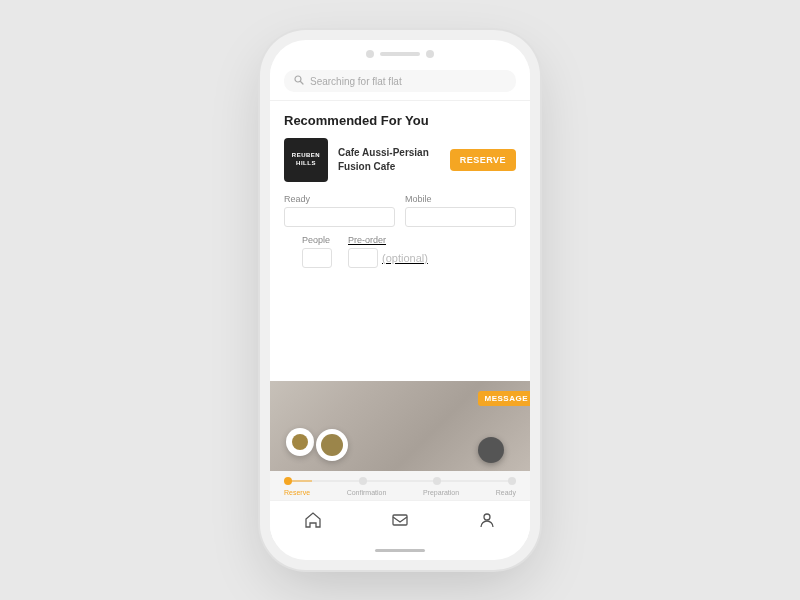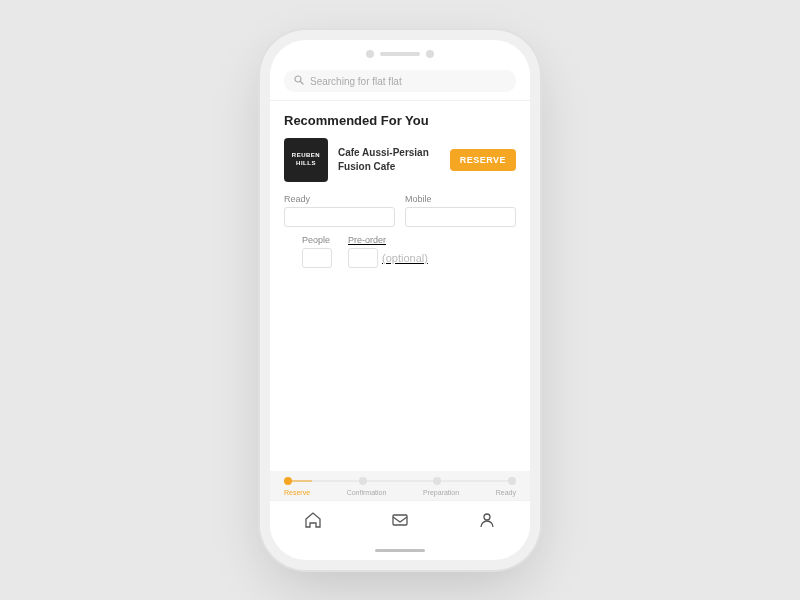--- a/index.html
+++ b/index.html
@@ -433,20 +433,29 @@
           <span class="form-label">Pre-order</span>
           <div class="preorder-row">
             <div class="form-input-small"></div>
             <span class="preorder-optional">(optional)</span>
           </div>
         </div>
       </div>
 
     </div>
 
+    <div class="photo-area">
+      <div class="photo-bg">
+        <span class="kinfolk-text">KINFOLK</span>
+        <div class="coffee-cup-1"></div>
+        <div class="coffee-cup-2"></div>
+        <div class="coffee-cup-3"></div>
+        <div class="message-badge">MESSAGE</div>
+      </div>
+    </div>
 
     <div class="progress-bar-area">
       <div class="progress-track">
         <div class="progress-line"></div>
         <div class="progress-line-active"></div>
         <div class="progress-steps">
           <div class="progress-step active"></div>
           <div class="progress-step"></div>
           <div class="progress-step"></div>
           <div class="progress-step"></div>

